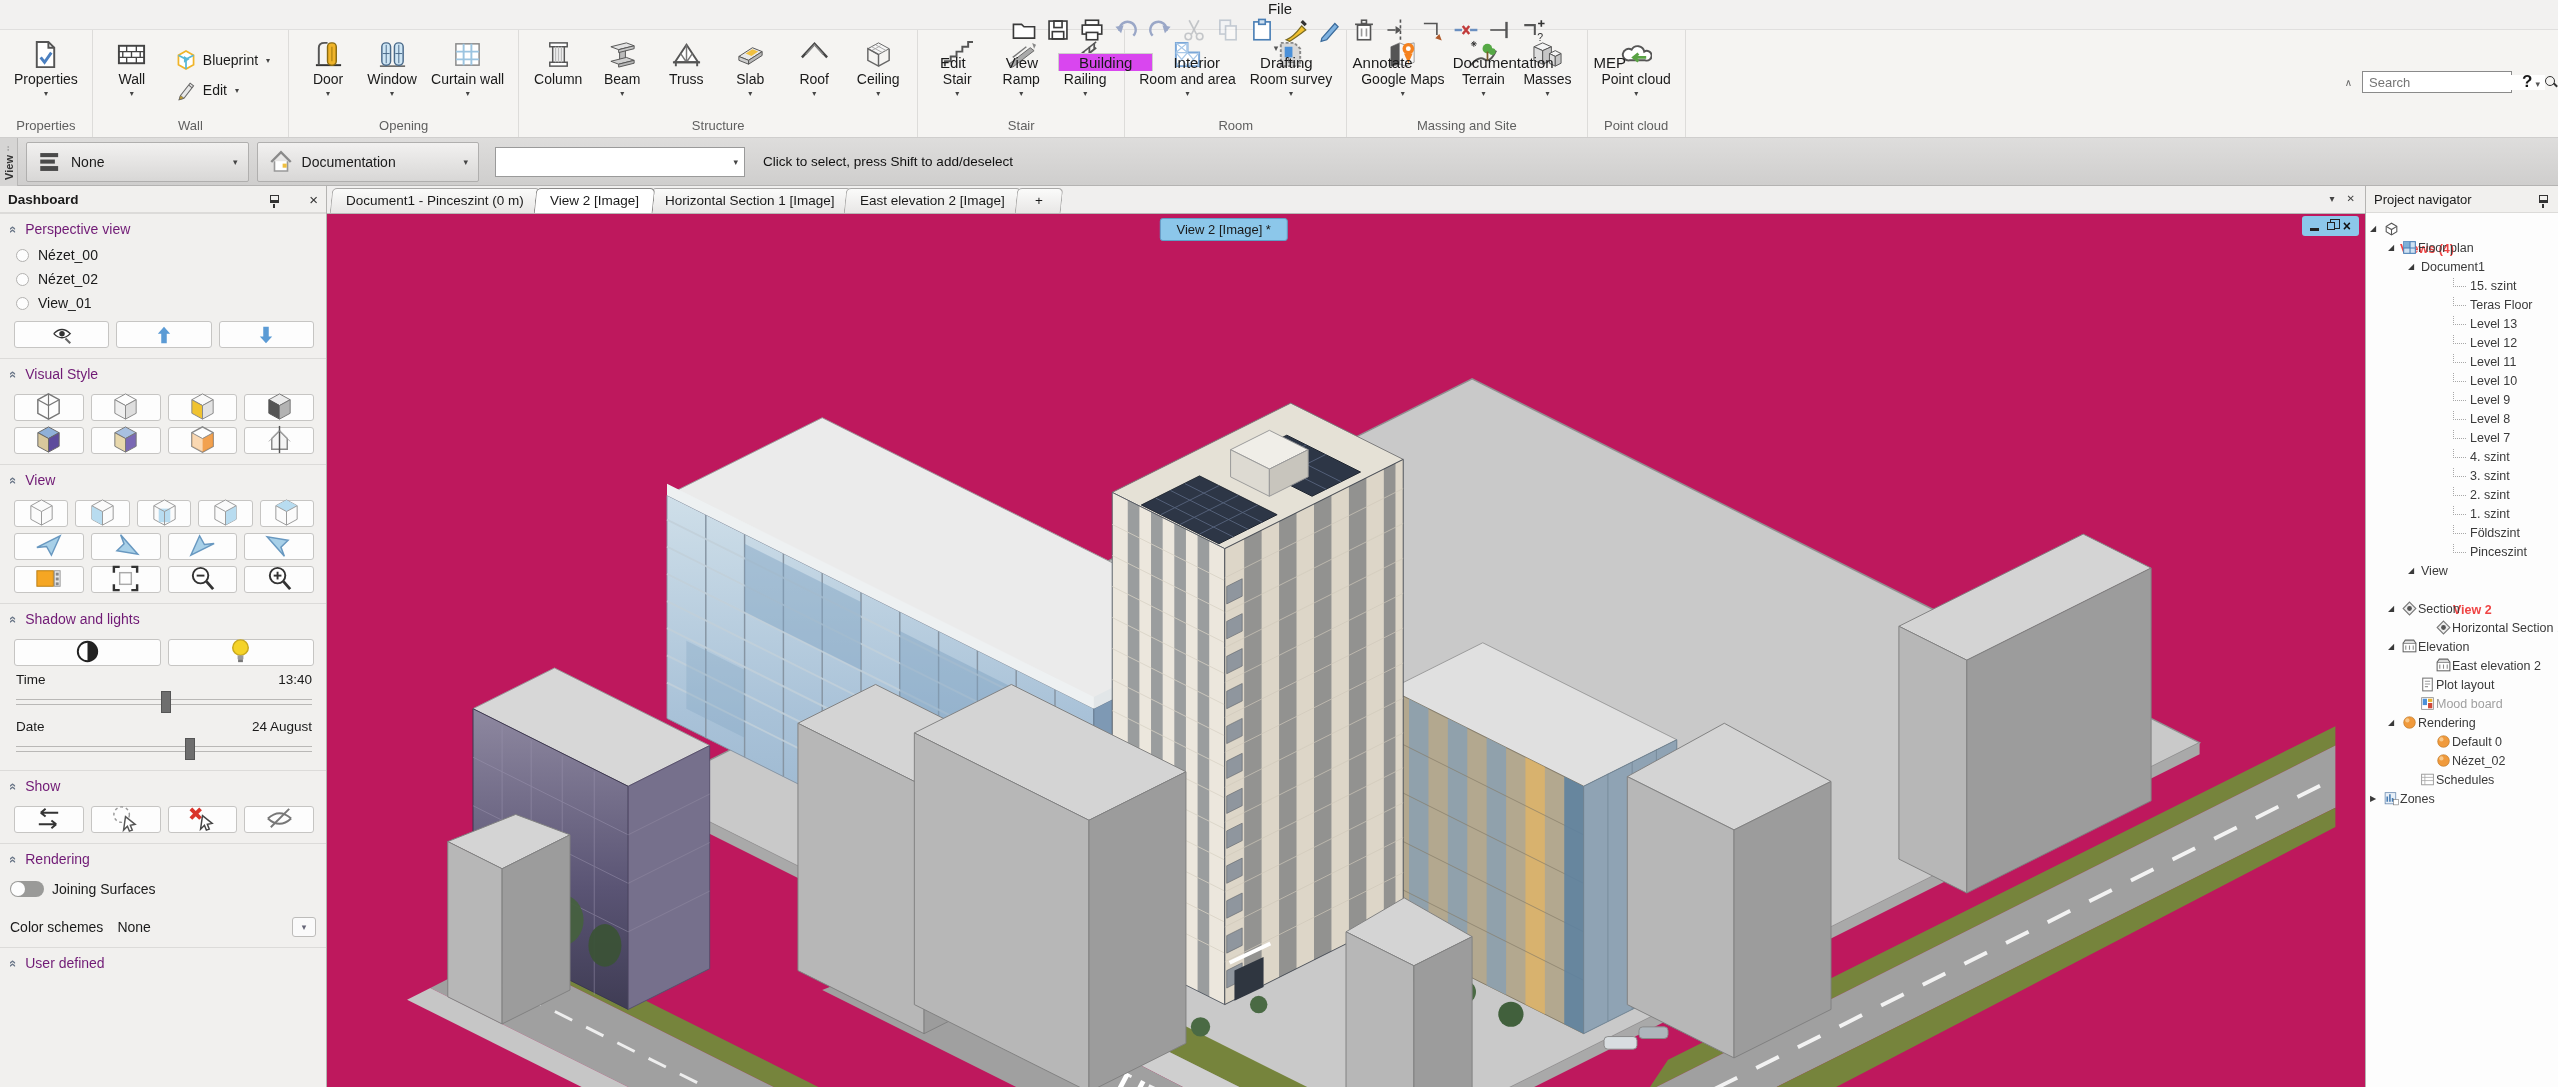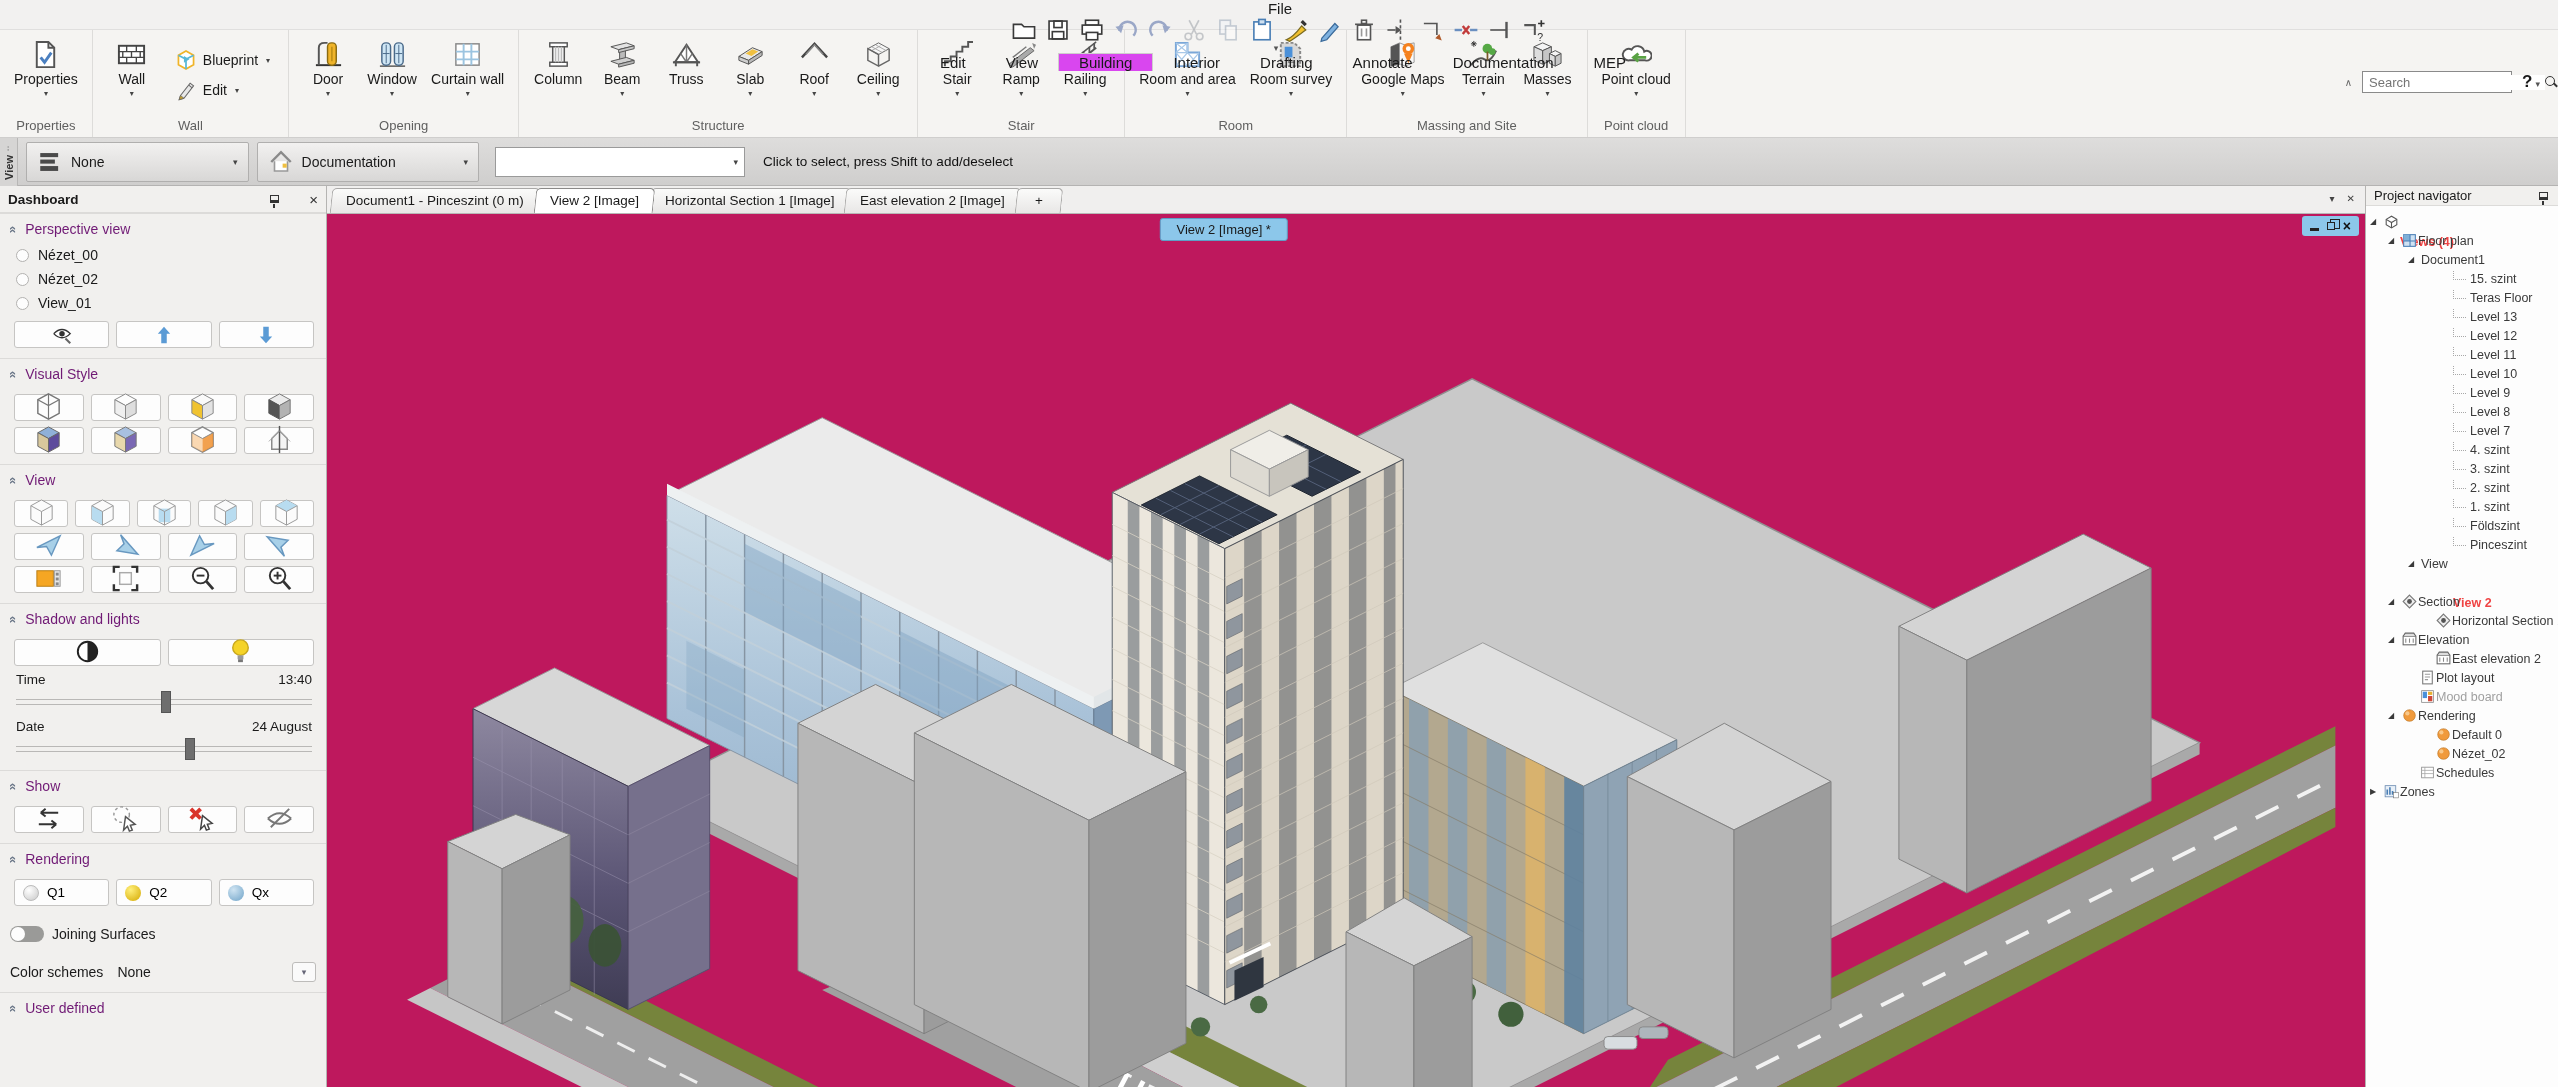--- a/index.html
+++ b/index.html
@@ -118,21 +118,21 @@
     display:flex; align-items:center; gap:8px; padding:3px 8px; z-index:5; }
   #winctl .wmin { width:9px; height:2.5px; background:#222; margin-top:7px; }
   #winctl .wrest { width:8px; height:8px; border:1.6px solid #222; position:relative; background:#8cc7ea; }
   #winctl .wrest::before { content:""; position:absolute; left:2px; top:-4px; width:8px; height:8px; border:1.6px solid #222; z-index:-1; }
   #winctl .wclose { font-size:14px; font-weight:bold; color:#111; line-height:1; }
   #scene { position:absolute; inset:0; }
 
   
   #navigator { position:absolute; right:0; top:186px; width:193px; bottom:0;
     background:#fdfdfd; border-left:1px solid #b5b4b2; }
-  #nav-title { height:20px; display:flex; align-items:center; padding:0 8px;
+  #nav-title { height:27px; display:flex; align-items:center; padding:0 8px;
     background:#f1f0ee; border-bottom:1px solid #dcdbd9; font-size:13px; }
   #nav-title .sp { flex:1; }
   .nrow { display:flex; align-items:center; height:19px; font-size:12.5px; color:#3a3a3a; white-space:nowrap; }
   .exp { width:13px; flex:none; font-size:8px; color:#3a3a3a; }
   .exp.expanded::before { content:"◢"; }
   .exp.collapsed::before { content:"▶"; }
   .tline { flex:none; }
   .tline.leaf { width:13px; height:9px; border-left:1px dotted #a8a8a8; border-bottom:1px dotted #a8a8a8; margin:0 4px 7px 0; }
   .nico { width:17px; flex:none; display:inline-flex; }
   .nico svg { width:14px; height:14px; }
@@ -1170,36 +1170,20 @@
           <span><svg viewBox="0 0 32 32" style="width:100%;height:100%;max-width:31px;max-height:31px">
               <use href="#i-eye-off"></use>
             </svg></span>
         </button>
       </div>
   </div>
 
   <div class="dsec">
     <span class="chev">«</span>
     <span class="dsec-label">Rendering</span>
-  </div>
-  <div class="dbody">
-    <div class="dgrid">
-      <button class="dbtn rendbtn">
-          <span class="sphere q1"></span>
-          <span>Q1</span>
-        </button>
-      <button class="dbtn rendbtn">
-          <span class="sphere q2"></span>
-          <span>Q2</span>
-        </button>
-      <button class="dbtn rendbtn">
-          <span class="sphere qx"></span>
-          <span>Qx</span>
-        </button>
-    </div>
   </div>
   <div class="togglerow">
     <span class="toggle"></span>
     <span>Joining Surfaces</span>
   </div>
 
   <div id="colorschemes">
     <span>Color schemes</span>
     <span>None</span>
     <span class="csbtn">▾</span>

